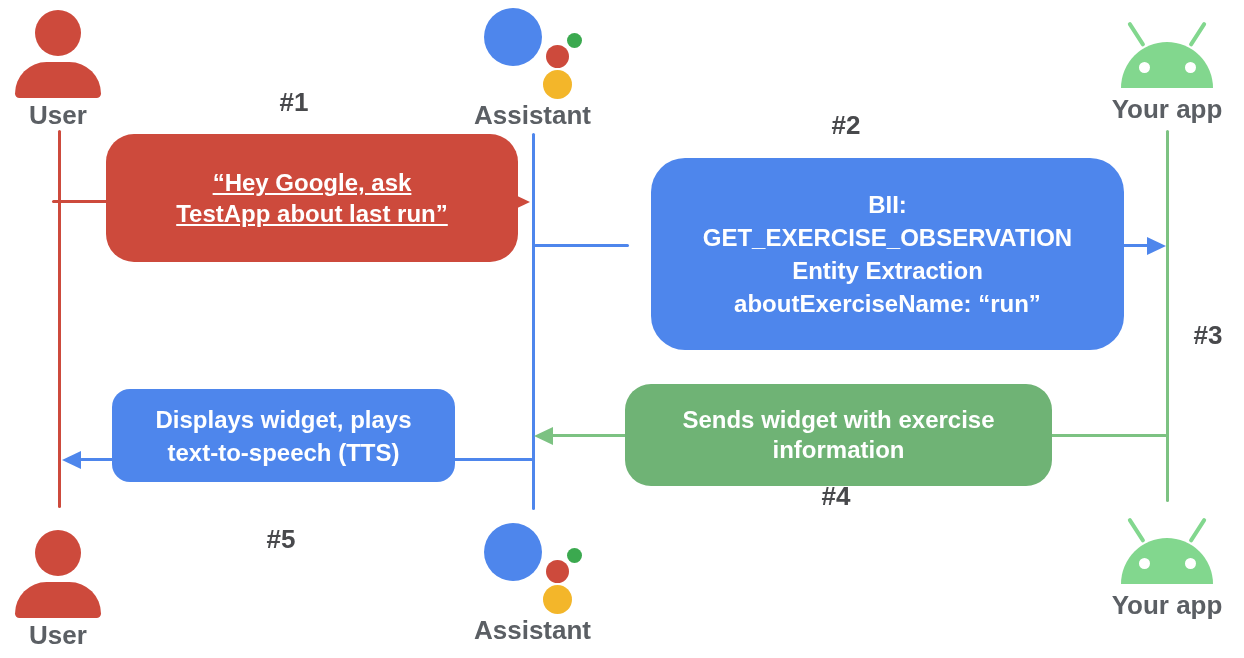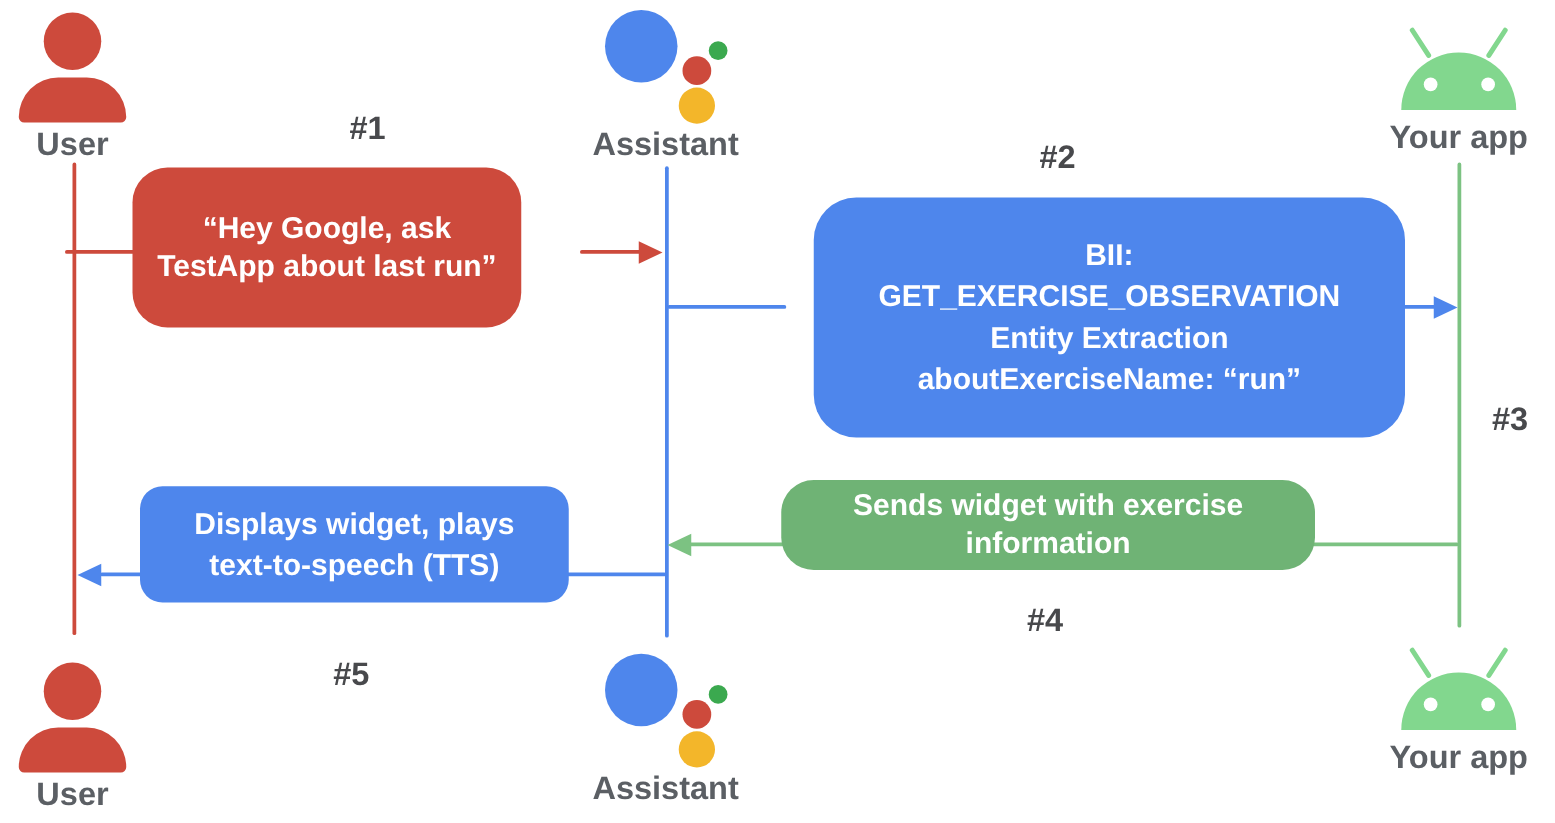--- a/index.html
+++ b/index.html
@@ -85,27 +85,27 @@
   <div class="head-right blue" style="left:1147px; top:237px;"></div>
 
   <div class="hline hl-green" style="left:1050px; top:434px; width:117px;"></div>
   <div class="hline hl-green" style="left:551px;  top:434px; width:76px;"></div>
   <div class="head-left green" style="left:534px; top:427px;"></div>
 
   <div class="hline hl-blue" style="left:453px; top:458px; width:80px;"></div>
   <div class="hline hl-blue" style="left:80px;  top:458px; width:34px;"></div>
   <div class="head-left blue" style="left:62px; top:451px;"></div>
 
-  <div class="msg msg-red" style="left:106px; top:134px; width:311px; height:128px;">“Hey Google, ask
+  <div class="msg msg-red" style="left:106px; top:134px; width:412px; height:128px;text-decoration:underline;">“Hey Google, ask
 TestApp about last run”</div>
   <div class="msg msg-blue" style="left:627px; top:158px; width:473px; height:192px; border-radius:34px;margin-left:24px;">BII:
 GET_EXERCISE_OBSERVATION
 Entity Extraction
 aboutExerciseName: “run”</div>
-  <div class="msg msg-green" style="left:625px; top:384px; width:427px; height:72px;">Sends widget with exercise
+  <div class="msg msg-green" style="left:625px; top:384px; width:427px; height:102px;">Sends widget with exercise
 information</div>
   <div class="msg msg-blue" style="left:112px; top:389px; width:343px; height:93px; border-radius:18px;">Displays widget, plays
 text-to-speech (TTS)</div>
 
   <div class="step" style="left:259px;  top:87px;">#1</div>
   <div class="step" style="left:811px;  top:110px;">#2</div>
   <div class="step" style="left:1173px; top:320px;">#3</div>
   <div class="step" style="left:801px;  top:481px;">#4</div>
   <div class="step" style="left:246px;  top:524px;">#5</div>
 

